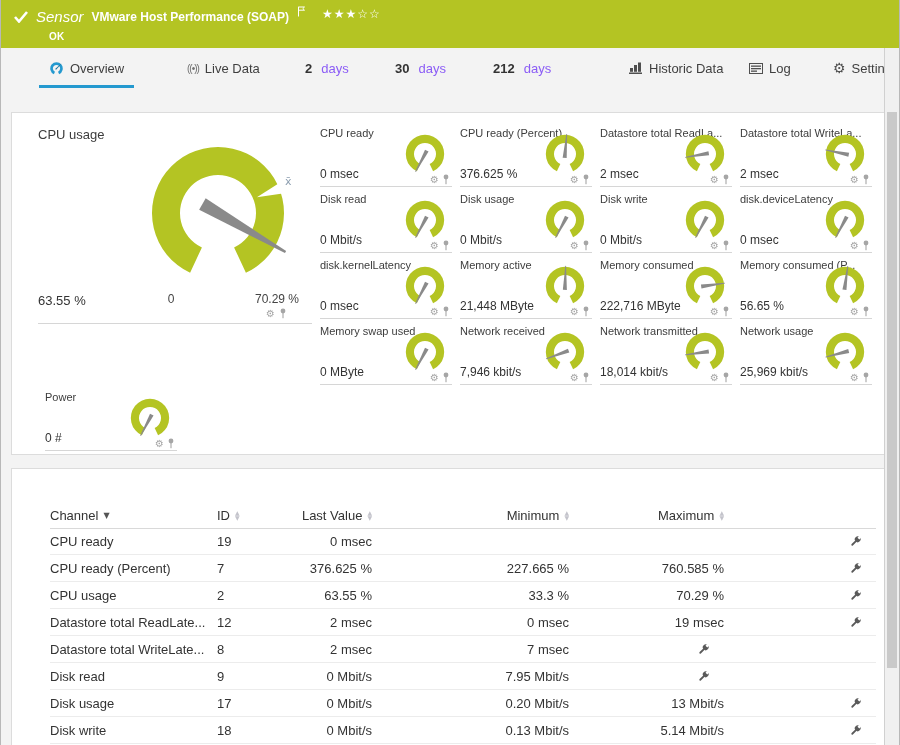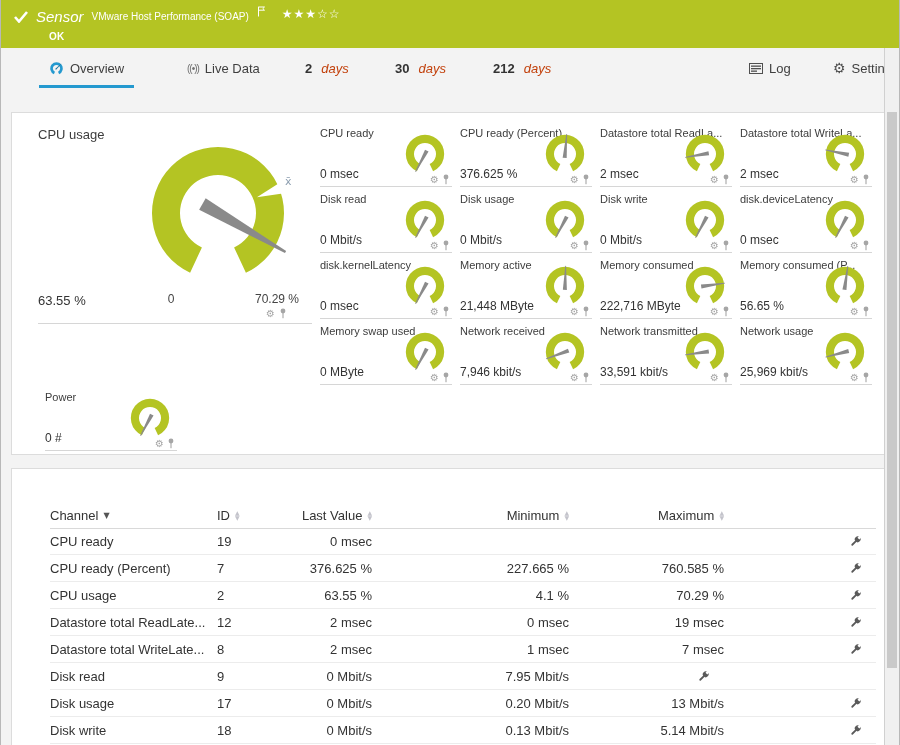--- a/index.html
+++ b/index.html
@@ -5,30 +5,30 @@
   html,body{margin:0;padding:0;}
   body{
     width:900px;height:745px;position:relative;overflow:hidden;
     background:#f3f3f3;font-family:"Liberation Sans",sans-serif;
     border-left:1px solid #b8b8b8;border-right:1px solid #b8b8b8;box-sizing:border-box;
   }
   
   .topbar{position:absolute;left:0;top:0;right:0;height:48px;background:#b4c423;}
   .tb-line1{position:absolute;left:13px;top:8px;display:flex;align-items:center;gap:8px;color:#fff;}
   .tb-kind{font-style:italic;font-size:15px;}
-  .tb-title{font-weight:normal;font-size:10px;}
+  .tb-title{font-weight:bold;font-size:12px;}
   .tb-flag{align-self:flex-start;margin-top:-2px;}
   .tb-stars{font-family:"DejaVu Sans",sans-serif;font-size:12px;letter-spacing:1px;align-self:flex-start;margin-top:-1px;margin-left:8px;}
   .tb-status{position:absolute;left:48px;top:31px;color:#fff;font-weight:bold;font-size:10px;letter-spacing:.3px;}
   
   .tabs{position:absolute;left:0;top:48px;right:14px;height:54px;}
   .tab{position:absolute;top:0;height:40px;display:flex;align-items:center;gap:6px;
        font-size:13px;color:#3f3f3f;padding:0 10px;cursor:pointer;white-space:nowrap;}
   .tab .num{font-weight:bold;color:#333;margin-right:3px;}
-  .tab .lbl{color:#c2410c;font-style:italic;}
+  .tab .lbl{color:#8b5cf6;}
   .tab.active::after{content:"";position:absolute;left:0;right:0;bottom:0;height:3px;background:#2499cf;}
   .live-glyph{font-size:10px;color:#6f6f6f;letter-spacing:-1px;}
   .gear-glyph{font-family:"DejaVu Sans",sans-serif;font-size:14px;color:#4f4f4f;line-height:1;}
   
   .panel{position:absolute;left:10px;right:14px;background:#fff;border:1px solid #dcdcdc;box-sizing:border-box;}
   #gauges-panel{top:112px;height:343px;}
   #table-panel{top:468px;height:290px;}
   
   #main-title{position:absolute;left:26px;top:14px;font-size:13px;color:#3c3c3c;}
   #main-svg{position:absolute;left:126px;top:20px;width:160px;height:160px;overflow:visible;}
@@ -105,20 +105,29 @@
     <span class="lbl">days</span>
   </div>
   <div class="tab" style="left:384px;">
     <span class="num">30</span>
     <span class="lbl">days</span>
   </div>
   <div class="tab" style="left:482px;">
     <span class="num">212</span>
     <span class="lbl">days</span>
   </div>
+  <div class="tab" style="left:618px;">
+    <svg width="14" height="12" viewBox="0 0 14 12" fill="#4f4f4f">
+      <rect x="0" y="10.5" width="13" height="1.5"></rect>
+      <rect x="1" y="6" width="3" height="3.8"></rect>
+      <rect x="5" y="3" width="3" height="6.8"></rect>
+      <rect x="9" y="0.5" width="3" height="9.3"></rect>
+    </svg>
+    <span>Historic Data</span>
+  </div>
   <div class="tab" style="left:738px;text-align:center;">
     <svg width="14" height="11" viewBox="0 0 14 11">
       <rect x="0.5" y="0.5" width="13" height="10" fill="none" stroke="#4f4f4f"></rect>
       <rect x="2" y="2.5" width="10" height="1.3" fill="#4f4f4f"></rect>
       <rect x="2" y="5" width="10" height="1.3" fill="#4f4f4f"></rect>
       <rect x="2" y="7.5" width="6" height="1.3" fill="#4f4f4f"></rect>
     </svg>
     <span>Log</span>
   </div>
   <div class="tab" style="left:822px;">
@@ -375,21 +384,21 @@
       </svg>
     </div>
   </div>
 
   <div class="tile">
     <div class="t-title">Network transmitted</div>
     <svg class="t-svg" viewBox="0 0 48 48">
       <path class="arc" d="M15.55,42.13 A20,20 0 1 1 32.45,42.13 L28.86,34.42 A11.5,11.5 0 1 0 19.14,34.42 Z"></path>
       <polygon class="ndl" points="20,21.9 45,23.6 45,24.4 20,26.1" transform="rotate(172 24 24)"></polygon>
     </svg>
-    <div class="t-value">33,591 kbit/s</div>
+    <div class="t-value">18,014 kbit/s</div>
     <div class="t-icons">
       <span class="mini-gear">⚙</span>
       <svg class="mini-pin" width="8" height="11" viewBox="0 0 8 11">
         <circle cx="4" cy="3" r="2.4"></circle>
             <rect x="3.45" y="4.6" width="1.1" height="5.6"></rect>
       </svg>
     </div>
   </div>
 
   <div class="tile">
@@ -495,21 +504,21 @@
           <rect x="5.6" y="5" width="1.8" height="7" rx="0.9"></rect>
         </g>
       </svg>
     </span>
   </div>
 
   <div class="trow">
     <span>CPU usage</span>
     <span>2</span>
     <span class="cell-num">63.55 %</span>
-    <span class="cell-num">4.1 %</span>
+    <span class="cell-num">33.3 %</span>
     <span class="cell-num">70.29 %</span>
     <span class="cell-icon">
       <svg class="wrench" width="13" height="13" viewBox="0 0 13 13">
         <g fill="#5a5a5a" transform="rotate(45 6.5 6.5)">
           <circle cx="6.5" cy="3.4" r="2.9"></circle>
           <rect x="5.2" y="0" width="2.6" height="2.4" fill="#ffffff"></rect>
           <rect x="5.6" y="5" width="1.8" height="7" rx="0.9"></rect>
         </g>
       </svg>
     </span>
@@ -529,21 +538,20 @@
           <rect x="5.6" y="5" width="1.8" height="7" rx="0.9"></rect>
         </g>
       </svg>
     </span>
   </div>
 
   <div class="trow">
     <span>Datastore total WriteLate...</span>
     <span>8</span>
     <span class="cell-num">2 msec</span>
-    <span class="cell-num">1 msec</span>
     <span class="cell-num">7 msec</span>
     <span class="cell-icon">
       <svg class="wrench" width="13" height="13" viewBox="0 0 13 13">
         <g fill="#5a5a5a" transform="rotate(45 6.5 6.5)">
           <circle cx="6.5" cy="3.4" r="2.9"></circle>
           <rect x="5.2" y="0" width="2.6" height="2.4" fill="#ffffff"></rect>
           <rect x="5.6" y="5" width="1.8" height="7" rx="0.9"></rect>
         </g>
       </svg>
     </span>

